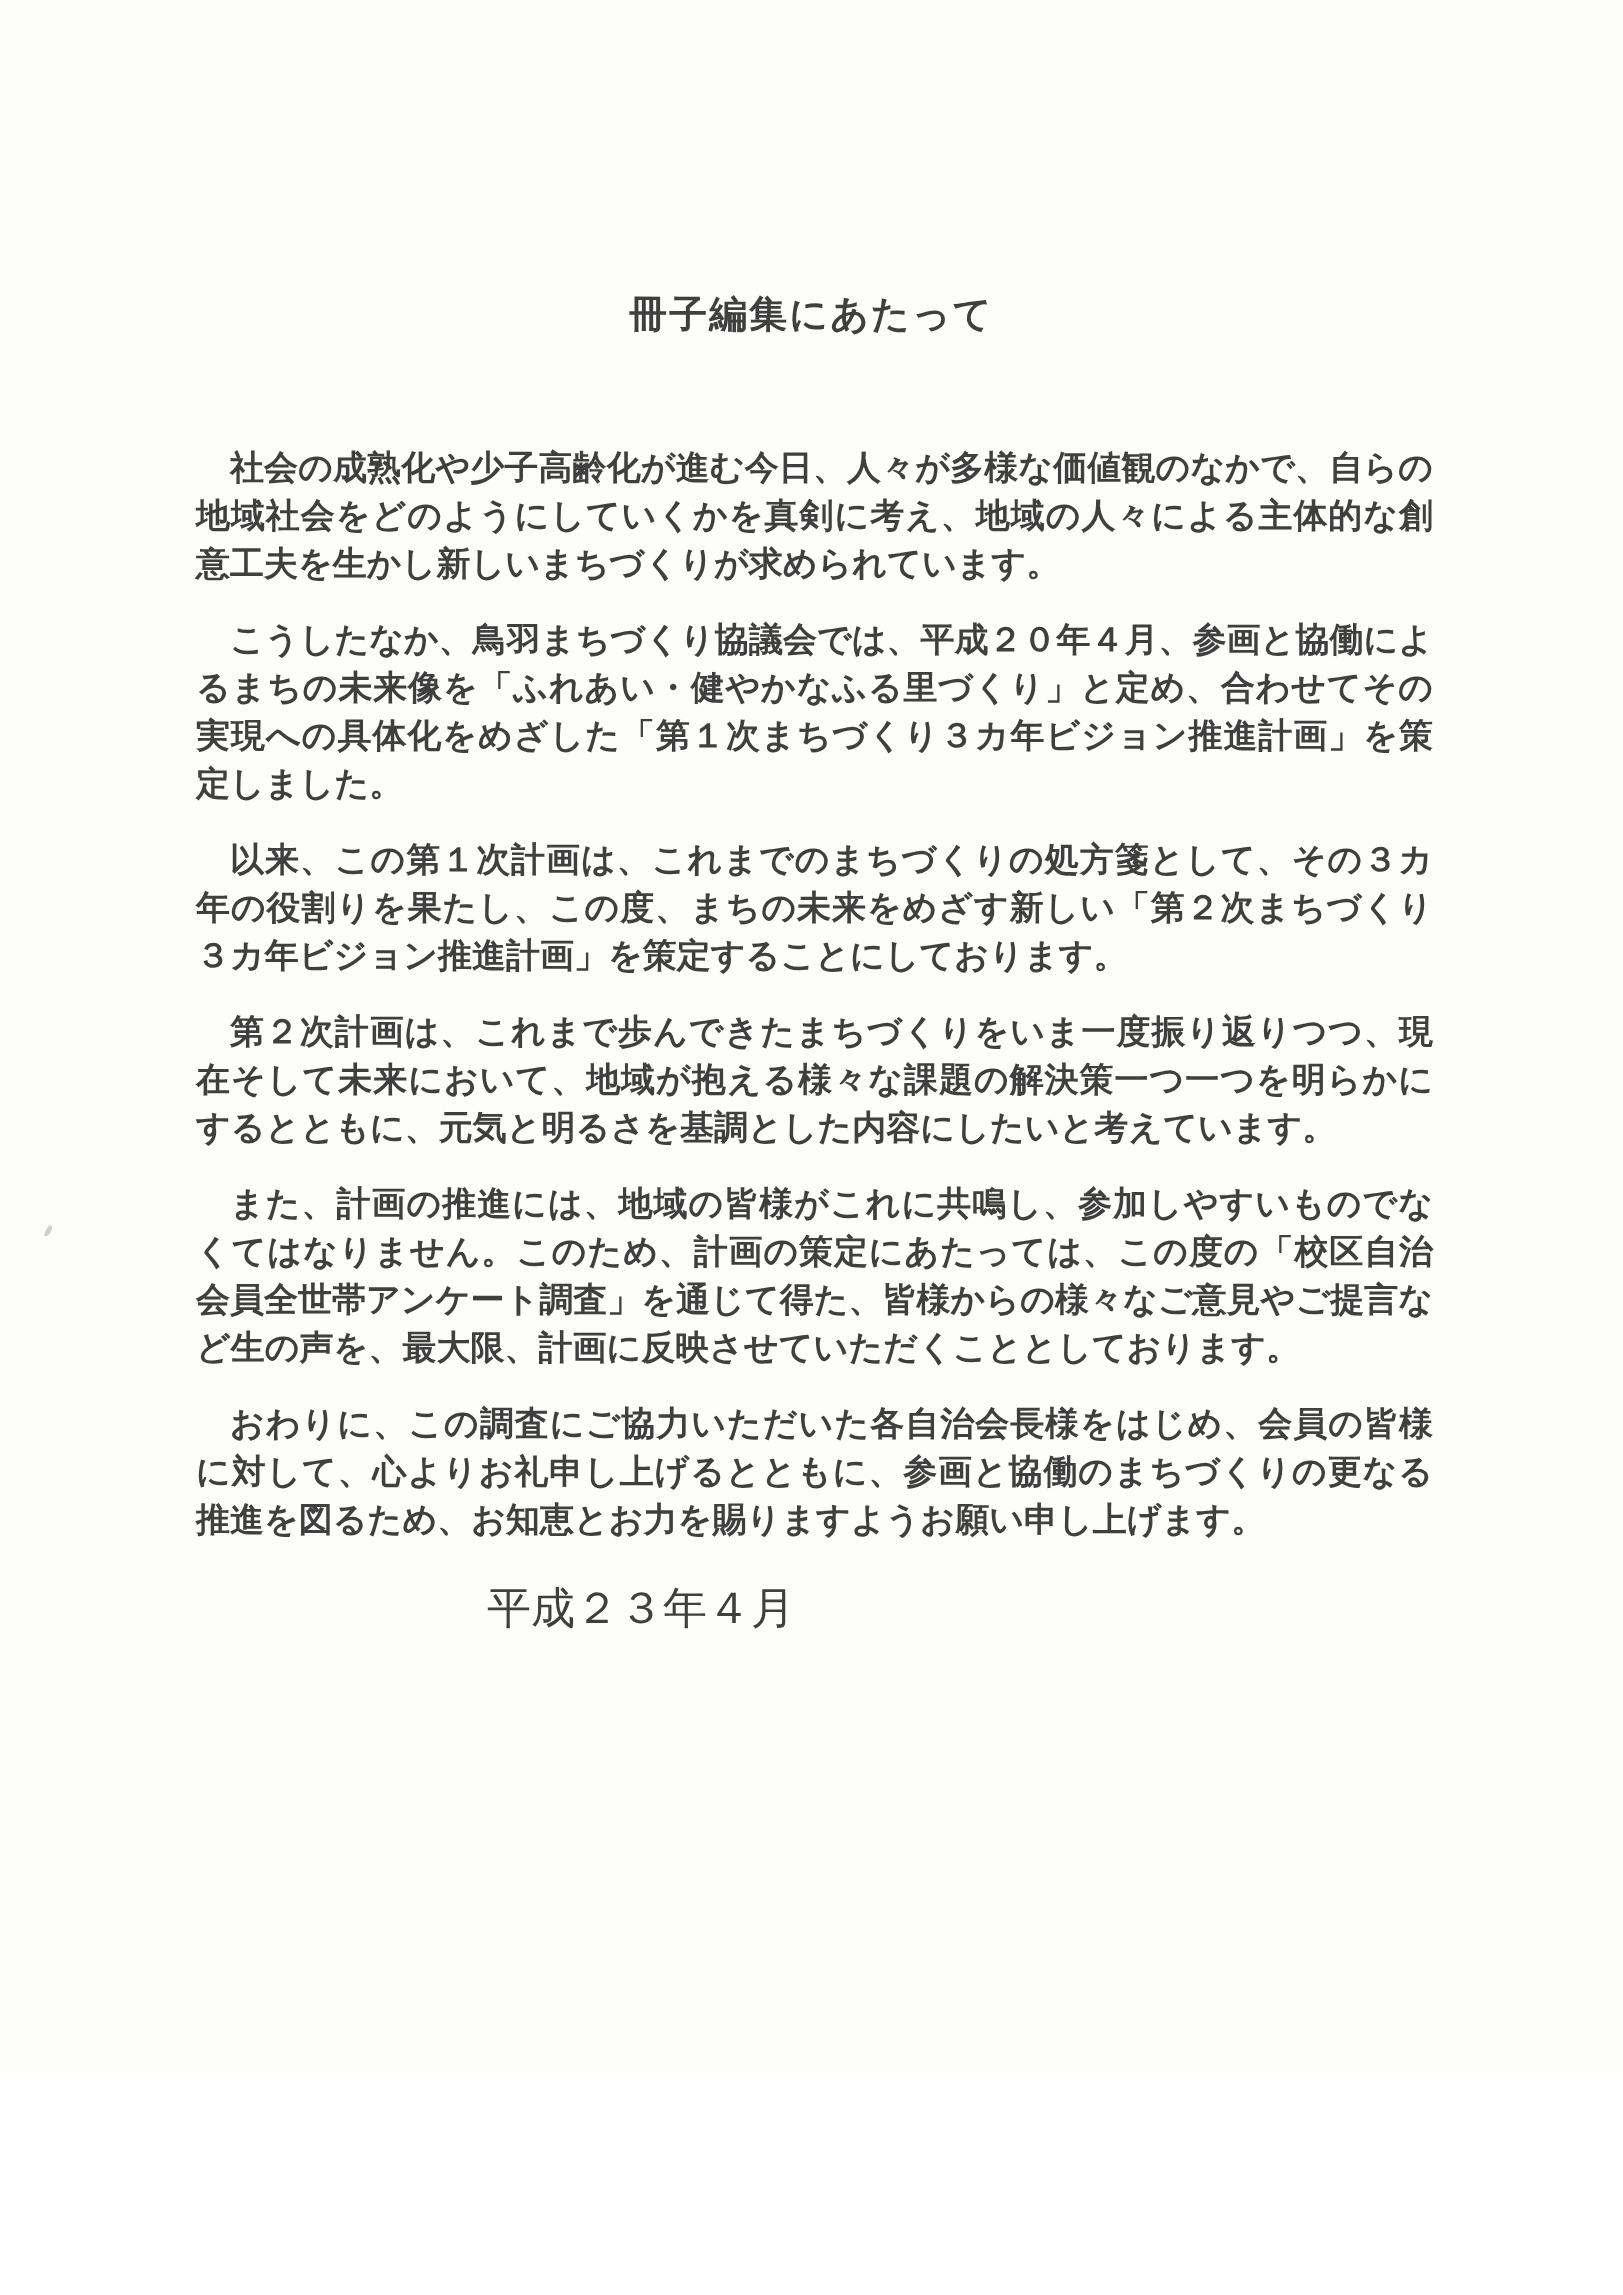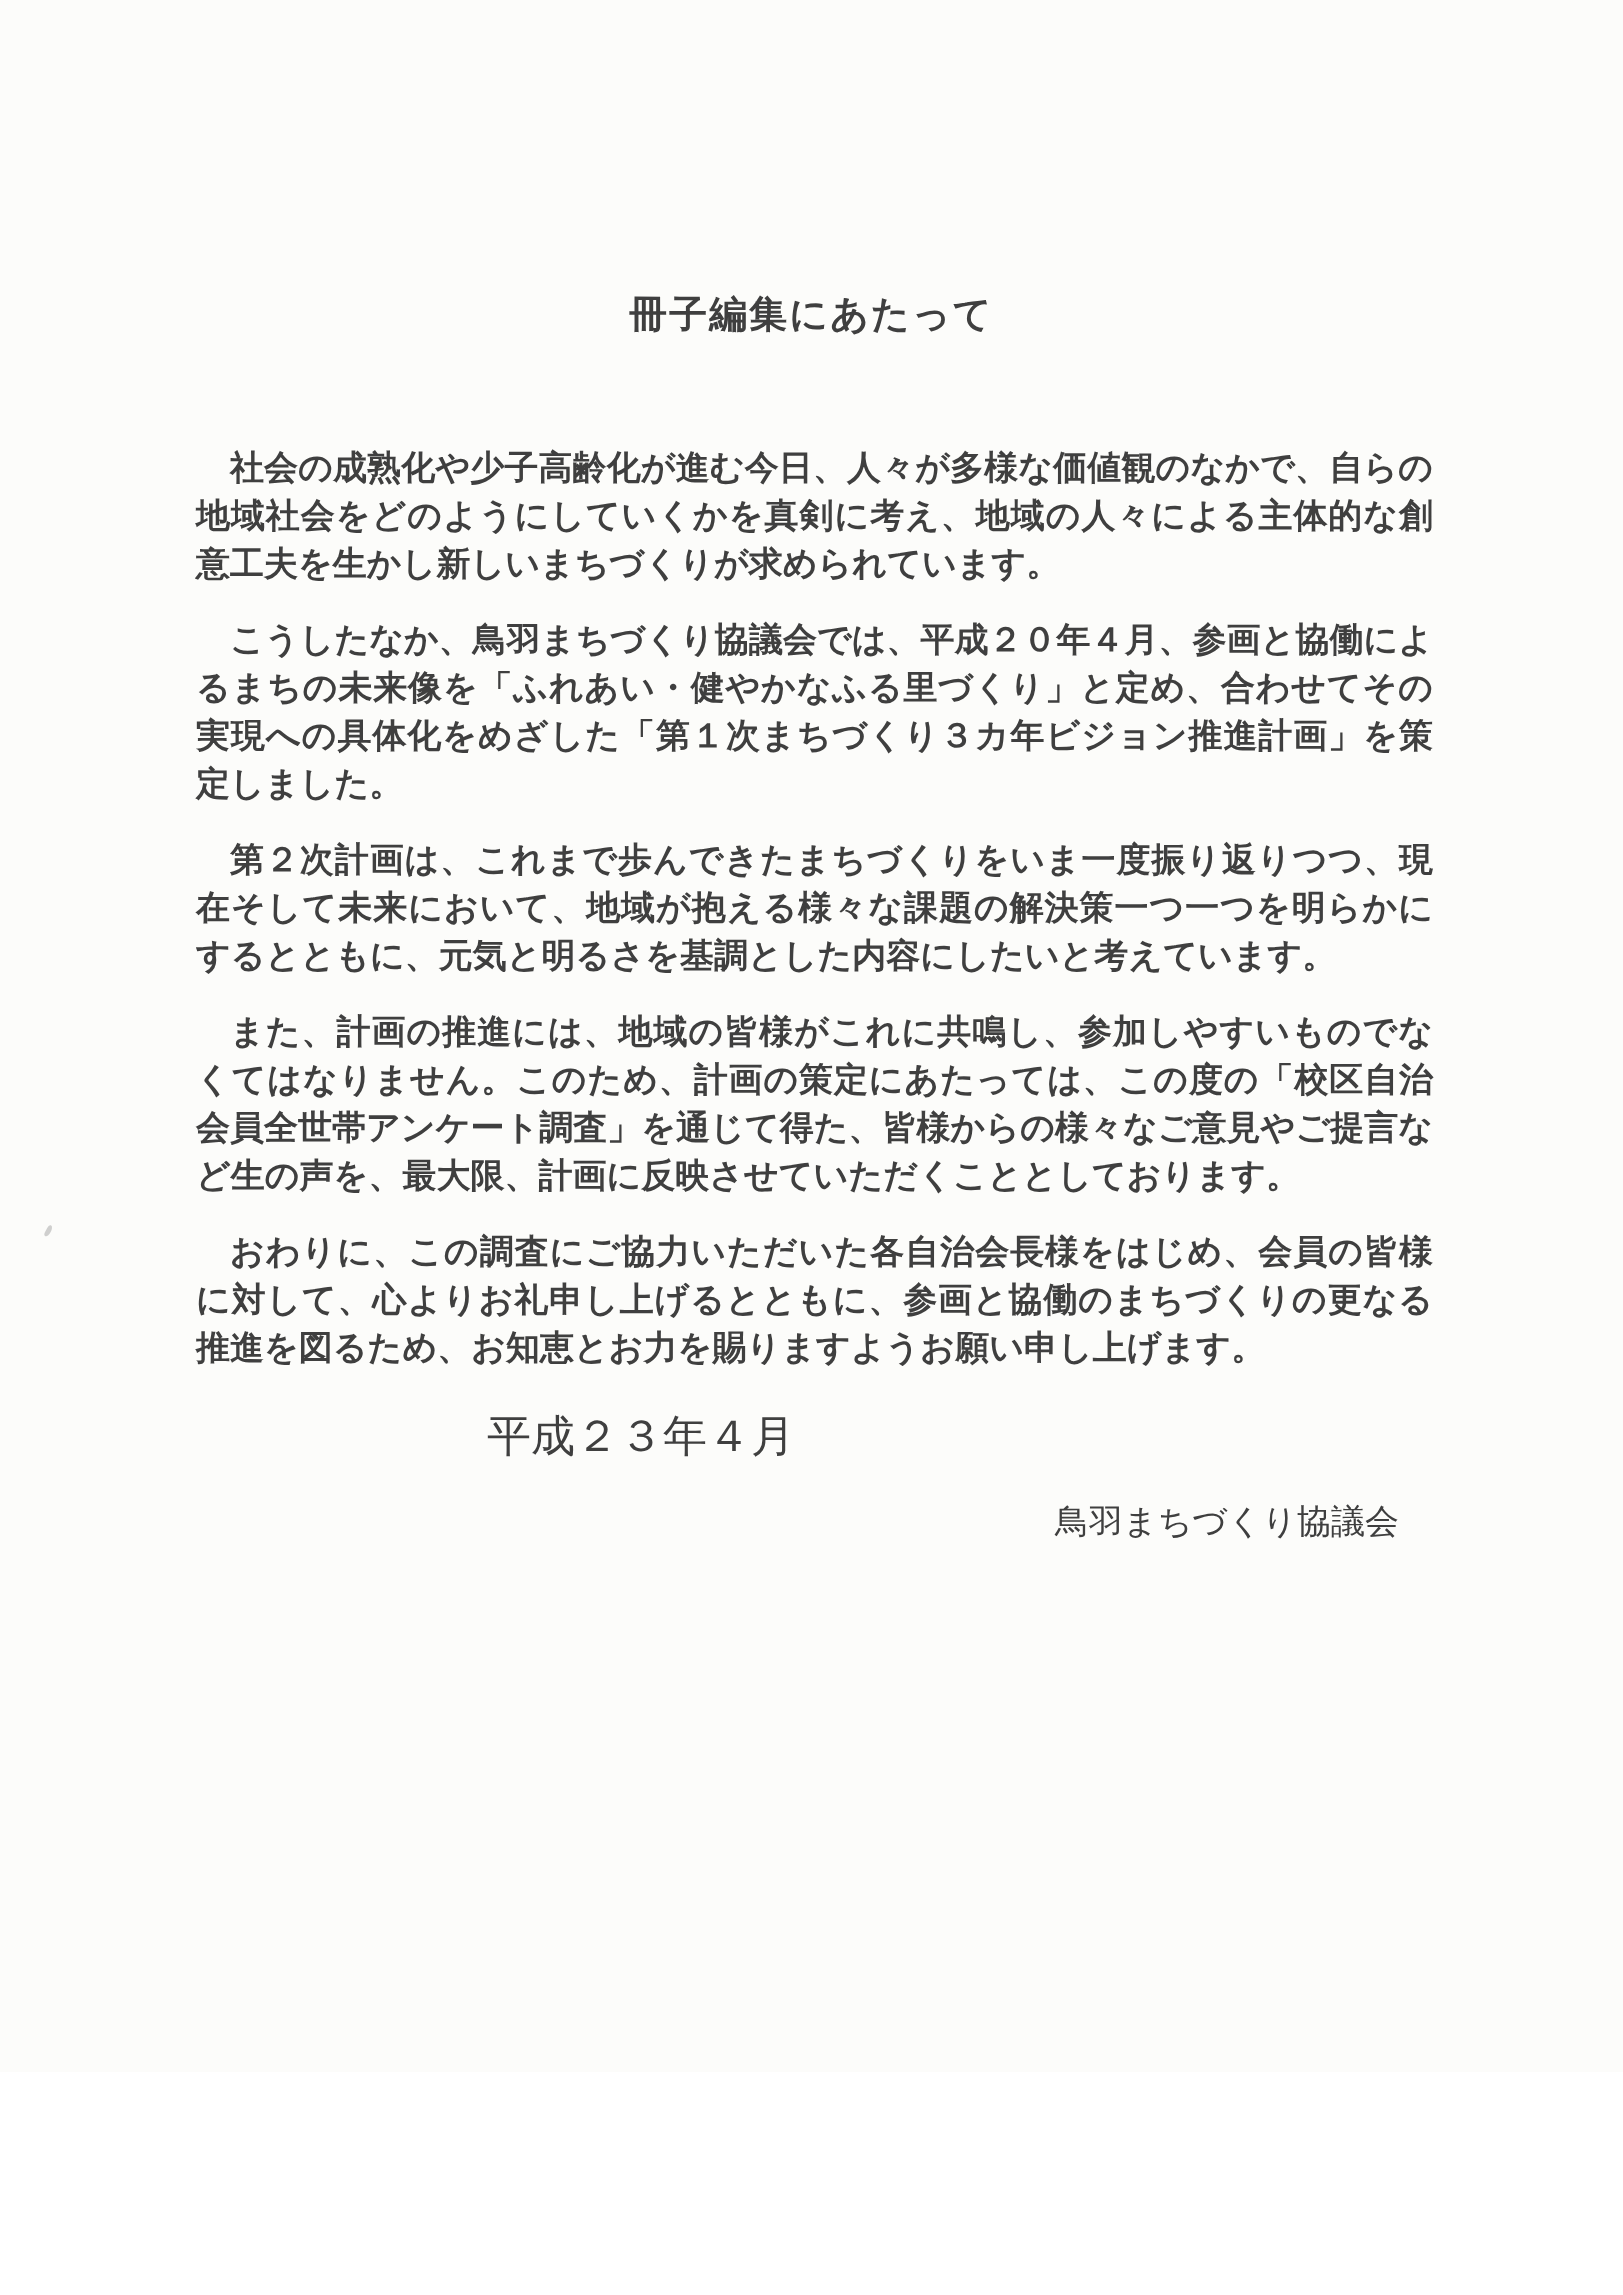--- a/index.html
+++ b/index.html
@@ -77,28 +77,28 @@
 <body>
 
 <div class="page">
 
   <h1 class="title">冊子編集にあたって</h1>
 
   <div class="content">
 
     <p class="para">社会の成熟化や少子高齢化が進む今日、人々が多様な価値観のなかで、自らの地域社会をどのようにしていくかを真剣に考え、地域の人々による主体的な創意工夫を生かし新しいまちづくりが求められています。</p>
     <p class="para">こうしたなか、鳥羽まちづくり協議会では、平成２０年４月、参画と協働によるまちの未来像を「ふれあい・健やかなふる里づくり」と定め、合わせてその実現への具体化をめざした「第１次まちづくり３カ年ビジョン推進計画」を策定しました。</p>
+    <p class="para">以来、この第１次計画は、これまでのまちづくりの処方箋として、その３カ年の役割りを果たし、この度、まちの未来をめざす新しい「第２次まちづくり３カ年ビジョン推進計画」を策定することにしております。</p>
     <p class="para">第２次計画は、これまで歩んできたまちづくりをいま一度振り返りつつ、現在そして未来において、地域が抱える様々な課題の解決策一つ一つを明らかにするとともに、元気と明るさを基調とした内容にしたいと考えています。</p>
     <p class="para">また、計画の推進には、地域の皆様がこれに共鳴し、参加しやすいものでなくてはなりません。このため、計画の策定にあたっては、この度の「校区自治会員全世帯アンケート調査」を通じて得た、皆様からの様々なご意見やご提言など生の声を、最大限、計画に反映させていただくこととしております。</p>
     <p class="para">おわりに、この調査にご協力いただいた各自治会長様をはじめ、会員の皆様に対して、心よりお礼申し上げるとともに、参画と協働のまちづくりの更なる推進を図るため、お知恵とお力を賜りますようお願い申し上げます。</p>
 
     <p class="date-line">平成２３年４月</p>
 
     <div class="signature">
-      <p>鳥羽まちづくり協議会</p>
     </div>
 
   </div>
 
   <div class="speck"></div>
 
 </div>
 
 
 </body></html>

